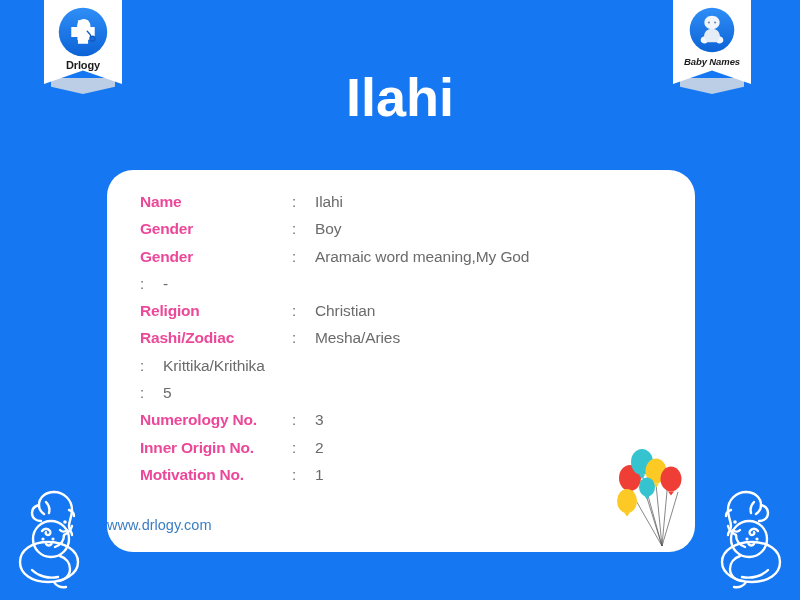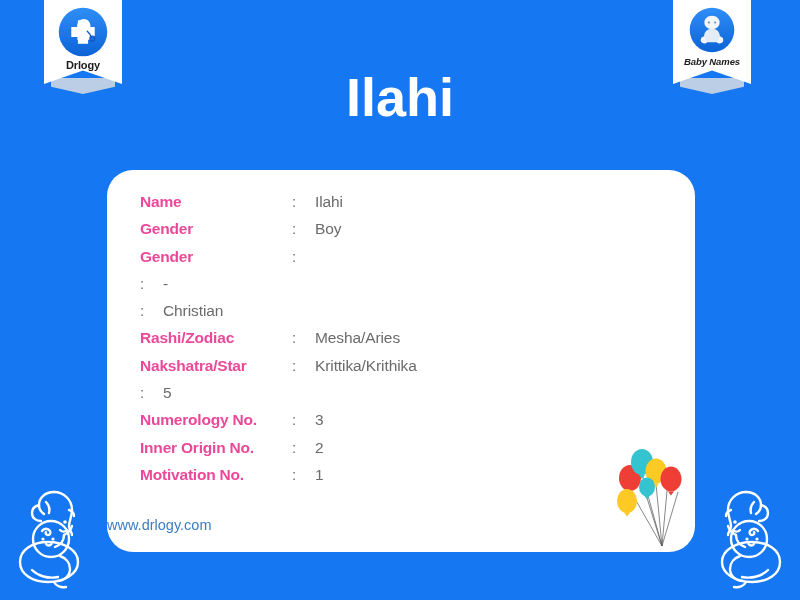--- a/index.html
+++ b/index.html
@@ -263,40 +263,41 @@
 
     <div class="row">
       <div class="row-label">Gender</div>
       <div class="row-colon">:</div>
       <div class="row-value">Boy</div>
     </div>
 
     <div class="row">
       <div class="row-label">Gender</div>
       <div class="row-colon">:</div>
+      <div class="row-value">Aramaic word meaning,My God</div>
     </div>
 
     <div class="row">
       <div class="row-colon">:</div>
       <div class="row-value">-</div>
     </div>
 
     <div class="row">
+      <div class="row-label">Religion</div>
       <div class="row-colon">:</div>
       <div class="row-value">Christian</div>
     </div>
 
     <div class="row">
       <div class="row-label">Rashi/Zodiac</div>
       <div class="row-colon">:</div>
       <div class="row-value">Mesha/Aries</div>
     </div>
 
     <div class="row">
-      <div class="row-label">Nakshatra/Star</div>
       <div class="row-colon">:</div>
       <div class="row-value">Krittika/Krithika</div>
     </div>
 
     <div class="row">
       <div class="row-colon">:</div>
       <div class="row-value">5</div>
     </div>
 
     <div class="row">

